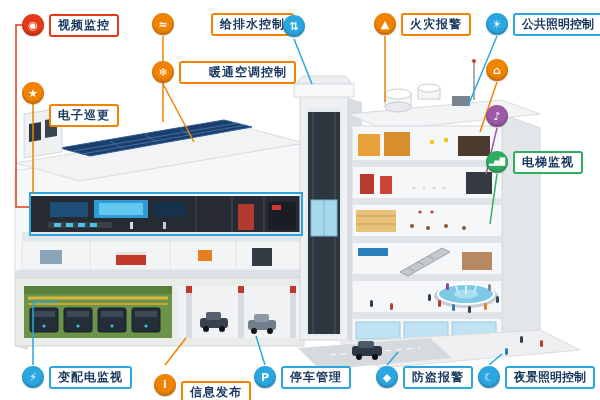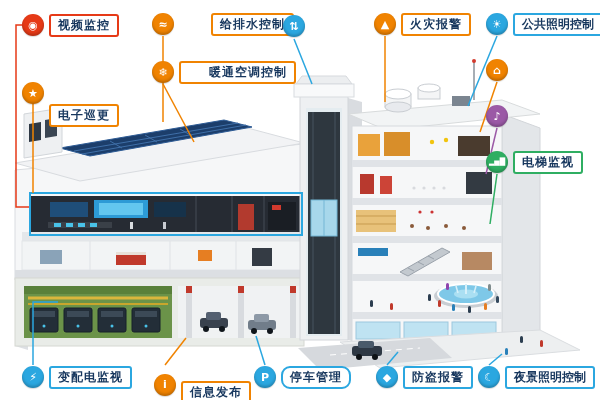--- a/index.html
+++ b/index.html
@@ -284,21 +284,21 @@
   <div class="callout" style="left:22px;top:366px">
     <span class="cicon" style="background: rgb(43, 167, 224);">⚡</span>
     <span class="clabel" style="border-color: rgb(43, 167, 224);">变配电监视</span>
   </div>
   <div class="callout" style="left:154px;top:366px">
     <span class="cicon" style="background: rgb(240, 131, 1);">i</span>
     <span class="clabel" style="border-color: rgb(240, 131, 1); margin-top: 15px;">信息发布</span>
   </div>
   <div class="callout" style="left:254px;top:366px">
     <span class="cicon" style="background: rgb(43, 167, 224);">P</span>
-    <span class="clabel" style="border-color: rgb(43, 167, 224); border-radius: 9px;">停车管理</span>
+    <span class="clabel" style="border-color: rgb(43, 167, 224);">停车管理</span>
   </div>
   <div class="callout" style="left:376px;top:366px">
     <span class="cicon" style="background: rgb(43, 167, 224);">◆</span>
     <span class="clabel" style="border-color: rgb(43, 167, 224);">防盗报警</span>
   </div>
   <div class="callout" style="left:478px;top:366px">
     <span class="cicon" style="background: rgb(43, 167, 224);">☾</span>
     <span class="clabel" style="letter-spacing: 0px; border-color: rgb(43, 167, 224);">夜景照明控制</span>
   </div>
 

